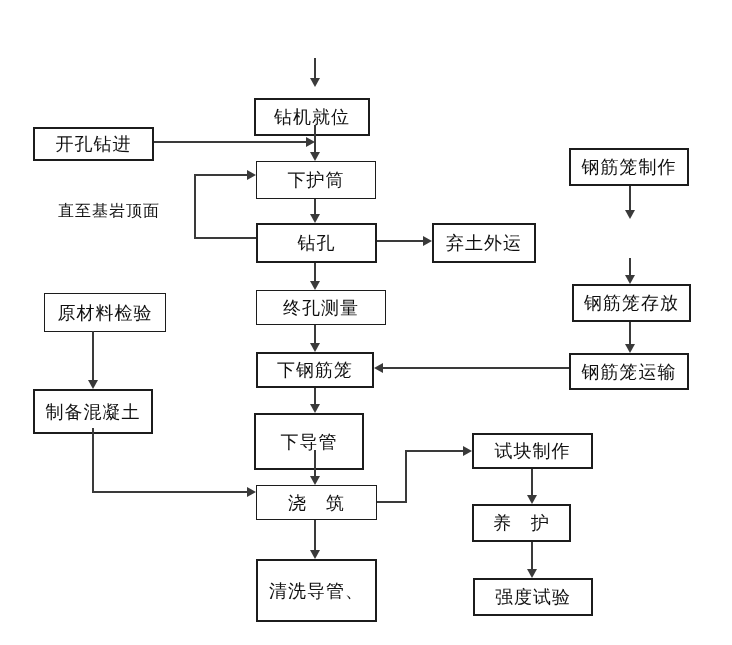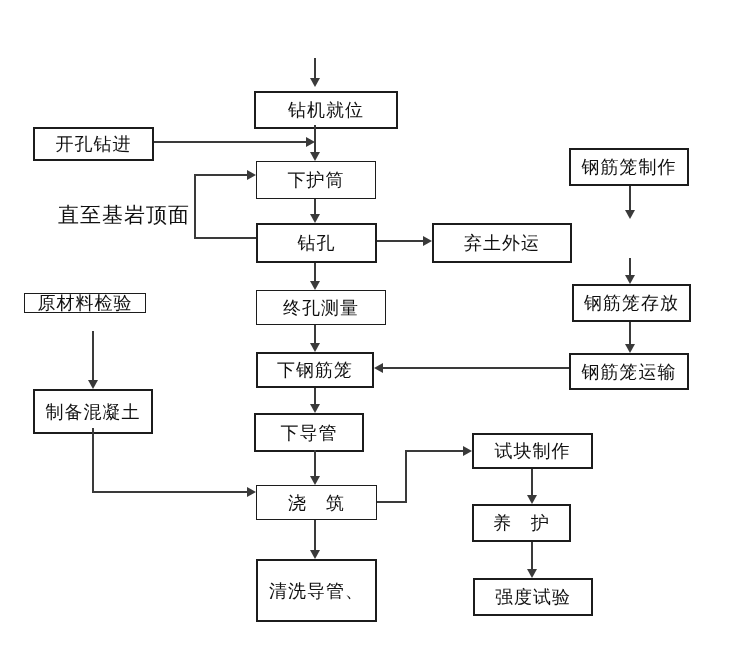--- a/index.html
+++ b/index.html
@@ -26,51 +26,51 @@
     align-items:center;
     justify-content:center;
     font-size:18px;
     letter-spacing:1px;
     color:var(--text);
     white-space:nowrap;
   }
   .node.thin{border-width:1px;}
   .float-label{
     position:absolute;
-    font-size:21px;
+    font-size:16px;
     letter-spacing:1px;
     color:var(--text);
     white-space:nowrap;
   }
   .vline{position:absolute;width:2px;background:var(--line);}
   .hline{position:absolute;height:2px;background:var(--line);}
   .arr{position:absolute;width:0;height:0;}
   .arr.down{border-left:5px solid transparent;border-right:5px solid transparent;border-top:9px solid var(--line);}
   .arr.right{border-top:5px solid transparent;border-bottom:5px solid transparent;border-left:9px solid var(--line);}
   .arr.left{border-top:5px solid transparent;border-bottom:5px solid transparent;border-right:9px solid var(--line);}
 </style>
 </head>
 <body>
 
 <div class="canvas">
 
-  <div class="node" style="left:254px;top:91px;width:144px;height:38px;">钻机就位</div>
+  <div class="node" style="left:254px;top:98px;width:116px;height:38px;">钻机就位</div>
   <div class="node thin" style="left:256px;top:161px;width:120px;height:38px;">下护筒</div>
   <div class="node" style="left:256px;top:223px;width:121px;height:40px;">钻孔</div>
   <div class="node thin" style="left:256px;top:290px;width:130px;height:35px;">终孔测量</div>
   <div class="node" style="left:256px;top:352px;width:118px;height:36px;">下钢筋笼</div>
-  <div class="node" style="left:254px;top:413px;width:110px;height:39px;">下导管</div>
+  <div class="node" style="left:254px;top:413px;width:110px;height:57px;">下导管</div>
   <div class="node thin" style="left:256px;top:485px;width:121px;height:35px;">浇　筑</div>
   <div class="node" style="left:256px;top:559px;width:121px;height:63px;">清洗导管、</div>
 
   <div class="node" style="left:33px;top:127px;width:121px;height:34px;">开孔钻进</div>
-  <div class="node thin" style="left:24px;top:293px;width:122px;height:20px;">原材料检验</div>
+  <div class="node thin" style="left:44px;top:293px;width:122px;height:39px;">原材料检验</div>
   <div class="node" style="left:33px;top:389px;width:120px;height:45px;">制备混凝土</div>
 
-  <div class="node" style="left:432px;top:223px;width:140px;height:40px;">弃土外运</div>
+  <div class="node" style="left:432px;top:223px;width:104px;height:40px;">弃土外运</div>
 
   <div class="node" style="left:569px;top:148px;width:120px;height:38px;">钢筋笼制作</div>
   <div class="node" style="left:572px;top:284px;width:119px;height:38px;">钢筋笼存放</div>
   <div class="node" style="left:569px;top:353px;width:120px;height:37px;">钢筋笼运输</div>
 
   <div class="node" style="left:472px;top:433px;width:121px;height:36px;">试块制作</div>
   <div class="node" style="left:472px;top:504px;width:99px;height:38px;">养　护</div>
   <div class="node" style="left:473px;top:578px;width:120px;height:38px;">强度试验</div>
 
   <div class="float-label" style="left:58px;top:201px;">直至基岩顶面</div>

